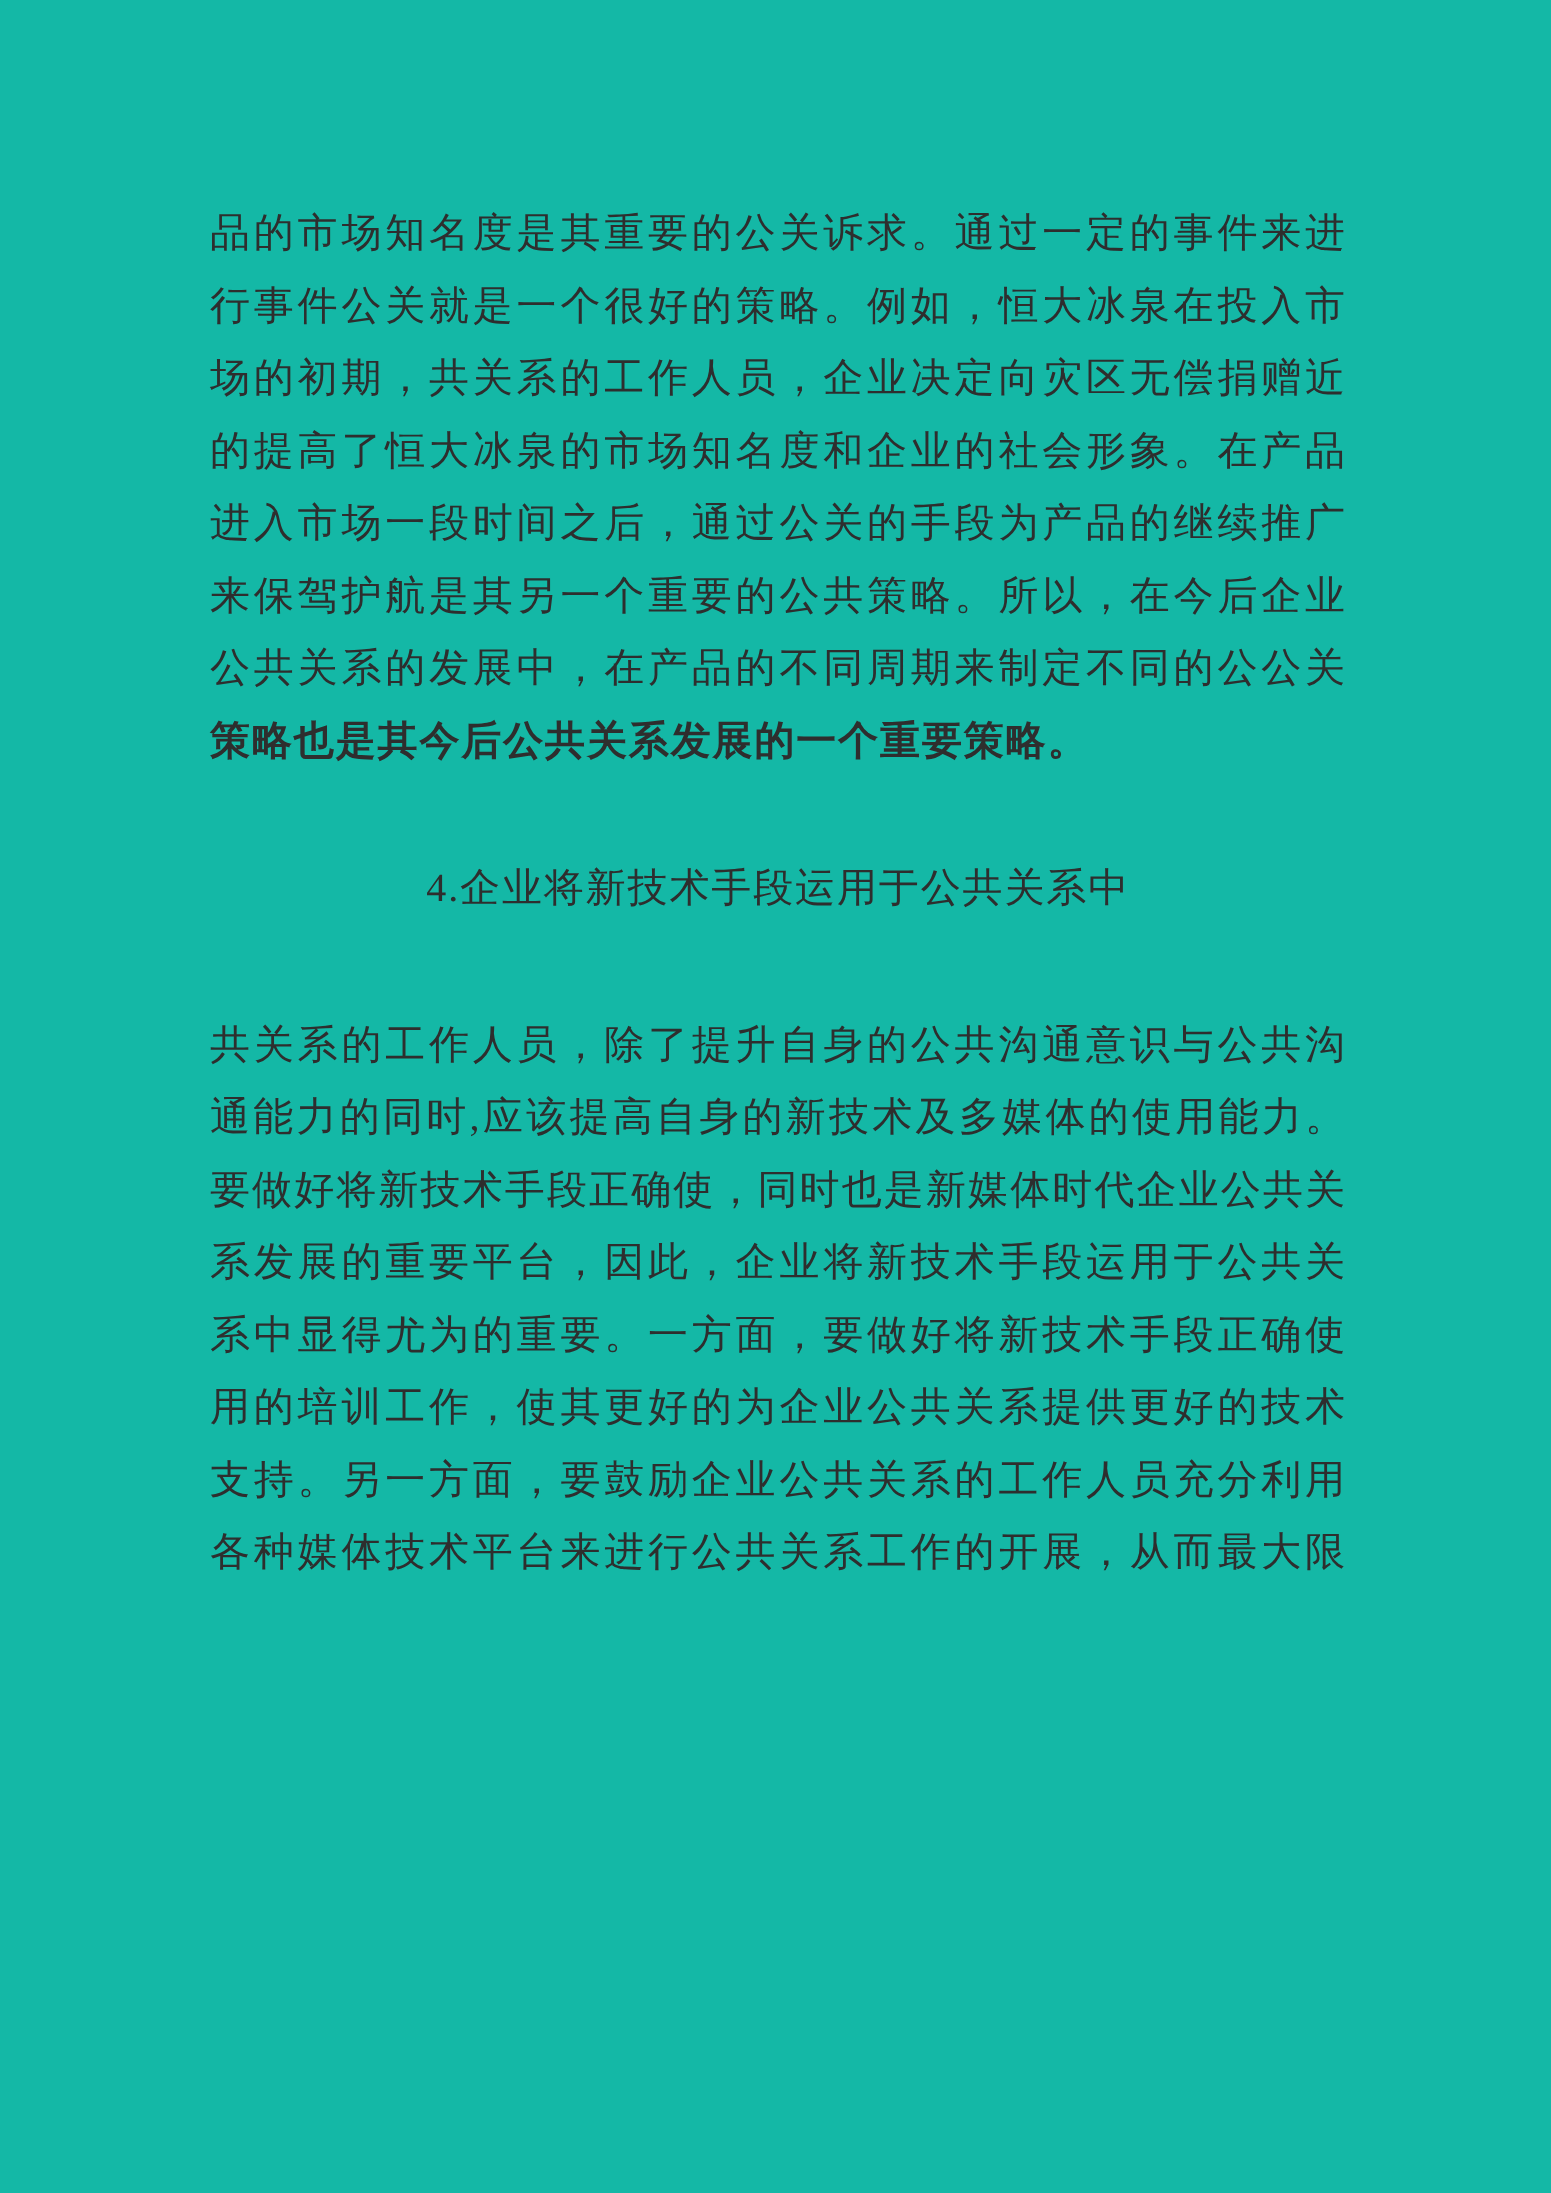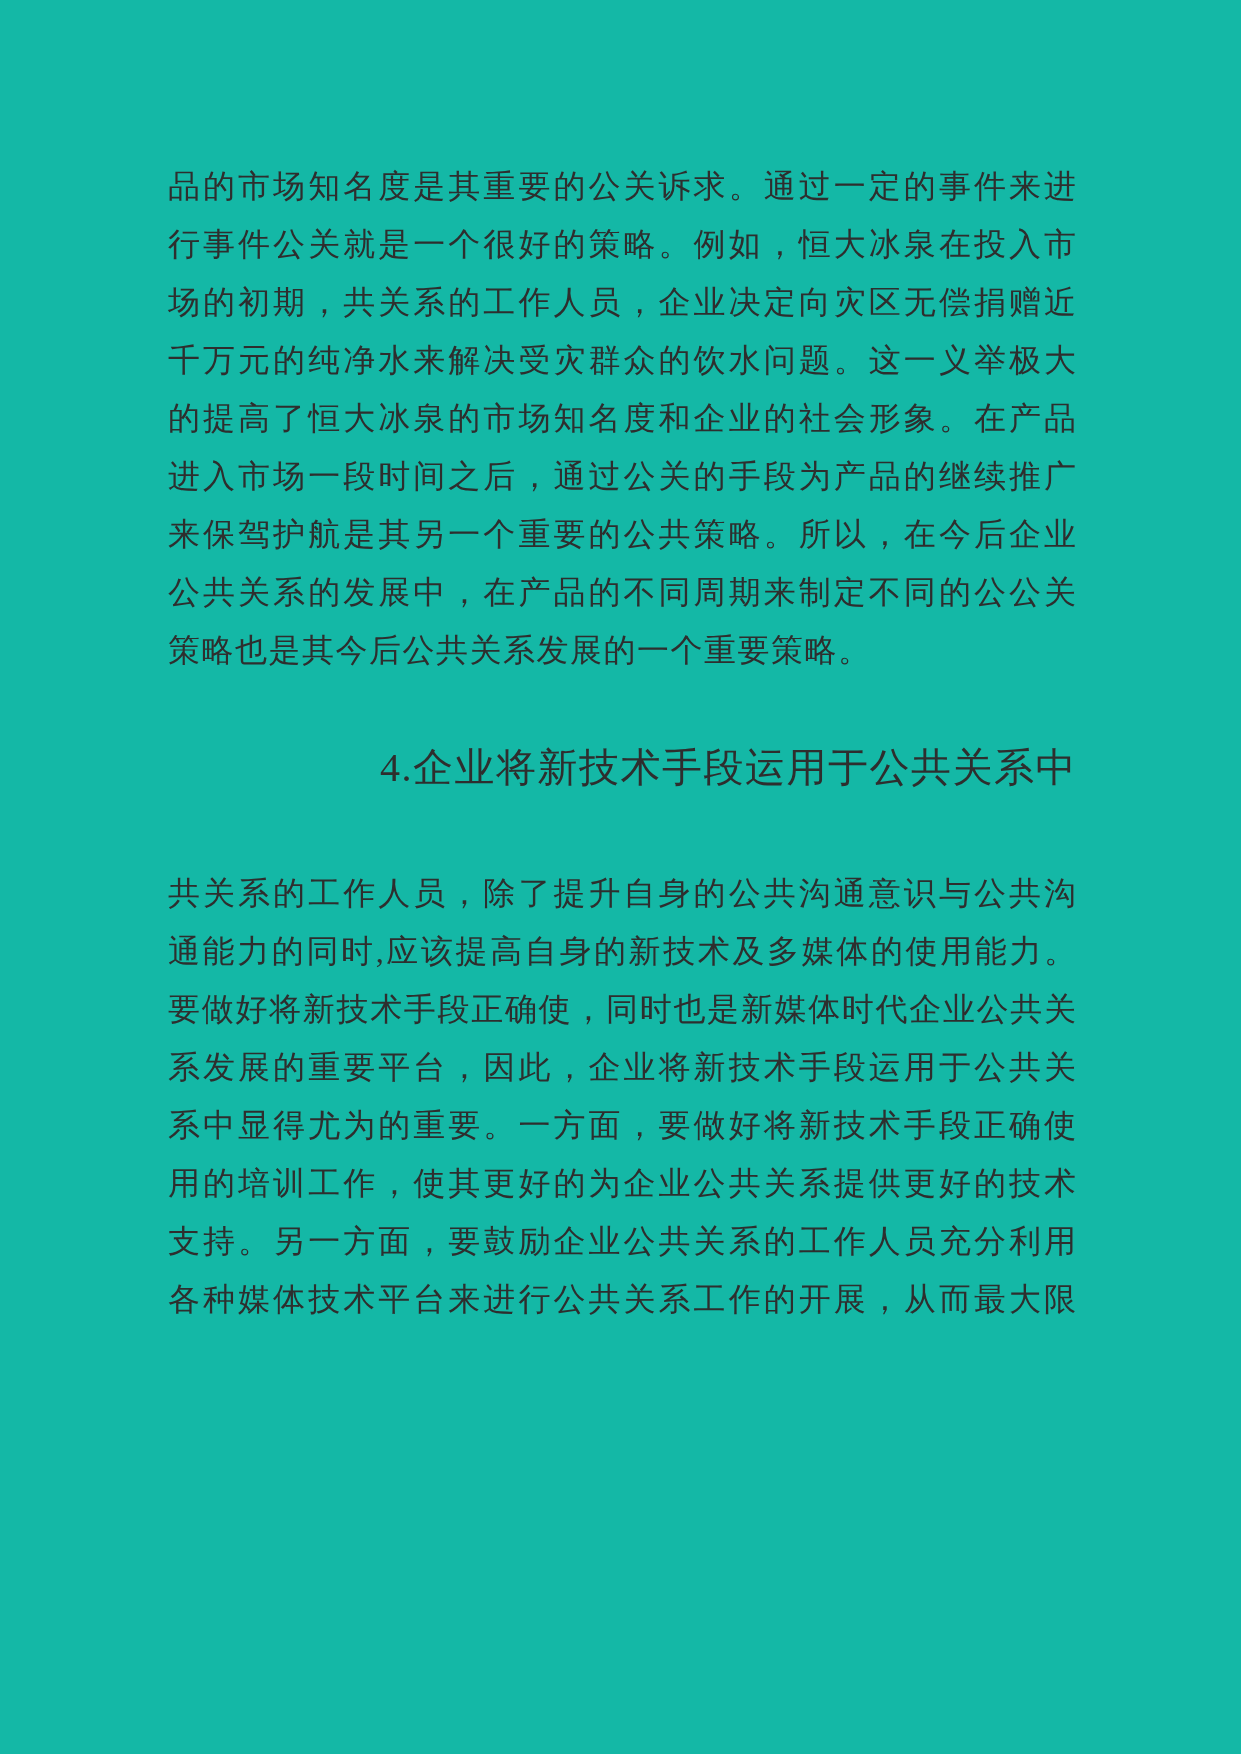--- a/index.html
+++ b/index.html
@@ -30,40 +30,40 @@
     letter-spacing: 1px;
     text-align: justify;
     text-align-last: justify;
     text-justify: distribute;
   }
   
   .endpara .line:last-child {
     text-align: left;
     text-align-last: left;
     letter-spacing: 1.5px;
+    font-weight: bold;
   }
   .heading {
     margin: 60px 0 67px 0;
-    font-size: 40px;
+    font-size: 32px;
     font-weight: 400;
     line-height: 58px;
     letter-spacing: 1.5px;
-    text-align: right;
+    text-align: center;
   }
 </style>
 </head>
 <body>
 
 <div class="page">
   <div class="content">
     <div class="para endpara">
         <div class="line">品的市场知名度是其重要的公关诉求。通过一定的事件来进</div>
         <div class="line">行事件公关就是一个很好的策略。例如，恒大冰泉在投入市</div>
         <div class="line">场的初期，共关系的工作人员，企业决定向灾区无偿捐赠近</div>
-        <div class="line">千万元的纯净水来解决受灾群众的饮水问题。这一义举极大</div>
         <div class="line">的提高了恒大冰泉的市场知名度和企业的社会形象。在产品</div>
         <div class="line">进入市场一段时间之后，通过公关的手段为产品的继续推广</div>
         <div class="line">来保驾护航是其另一个重要的公共策略。所以，在今后企业</div>
         <div class="line">公共关系的发展中，在产品的不同周期来制定不同的公公关</div>
         <div class="line">策略也是其今后公共关系发展的一个重要策略。</div>
       </div>
 
     <div class="heading">4.企业将新技术手段运用于公共关系中</div>
 
     <div class="para">

